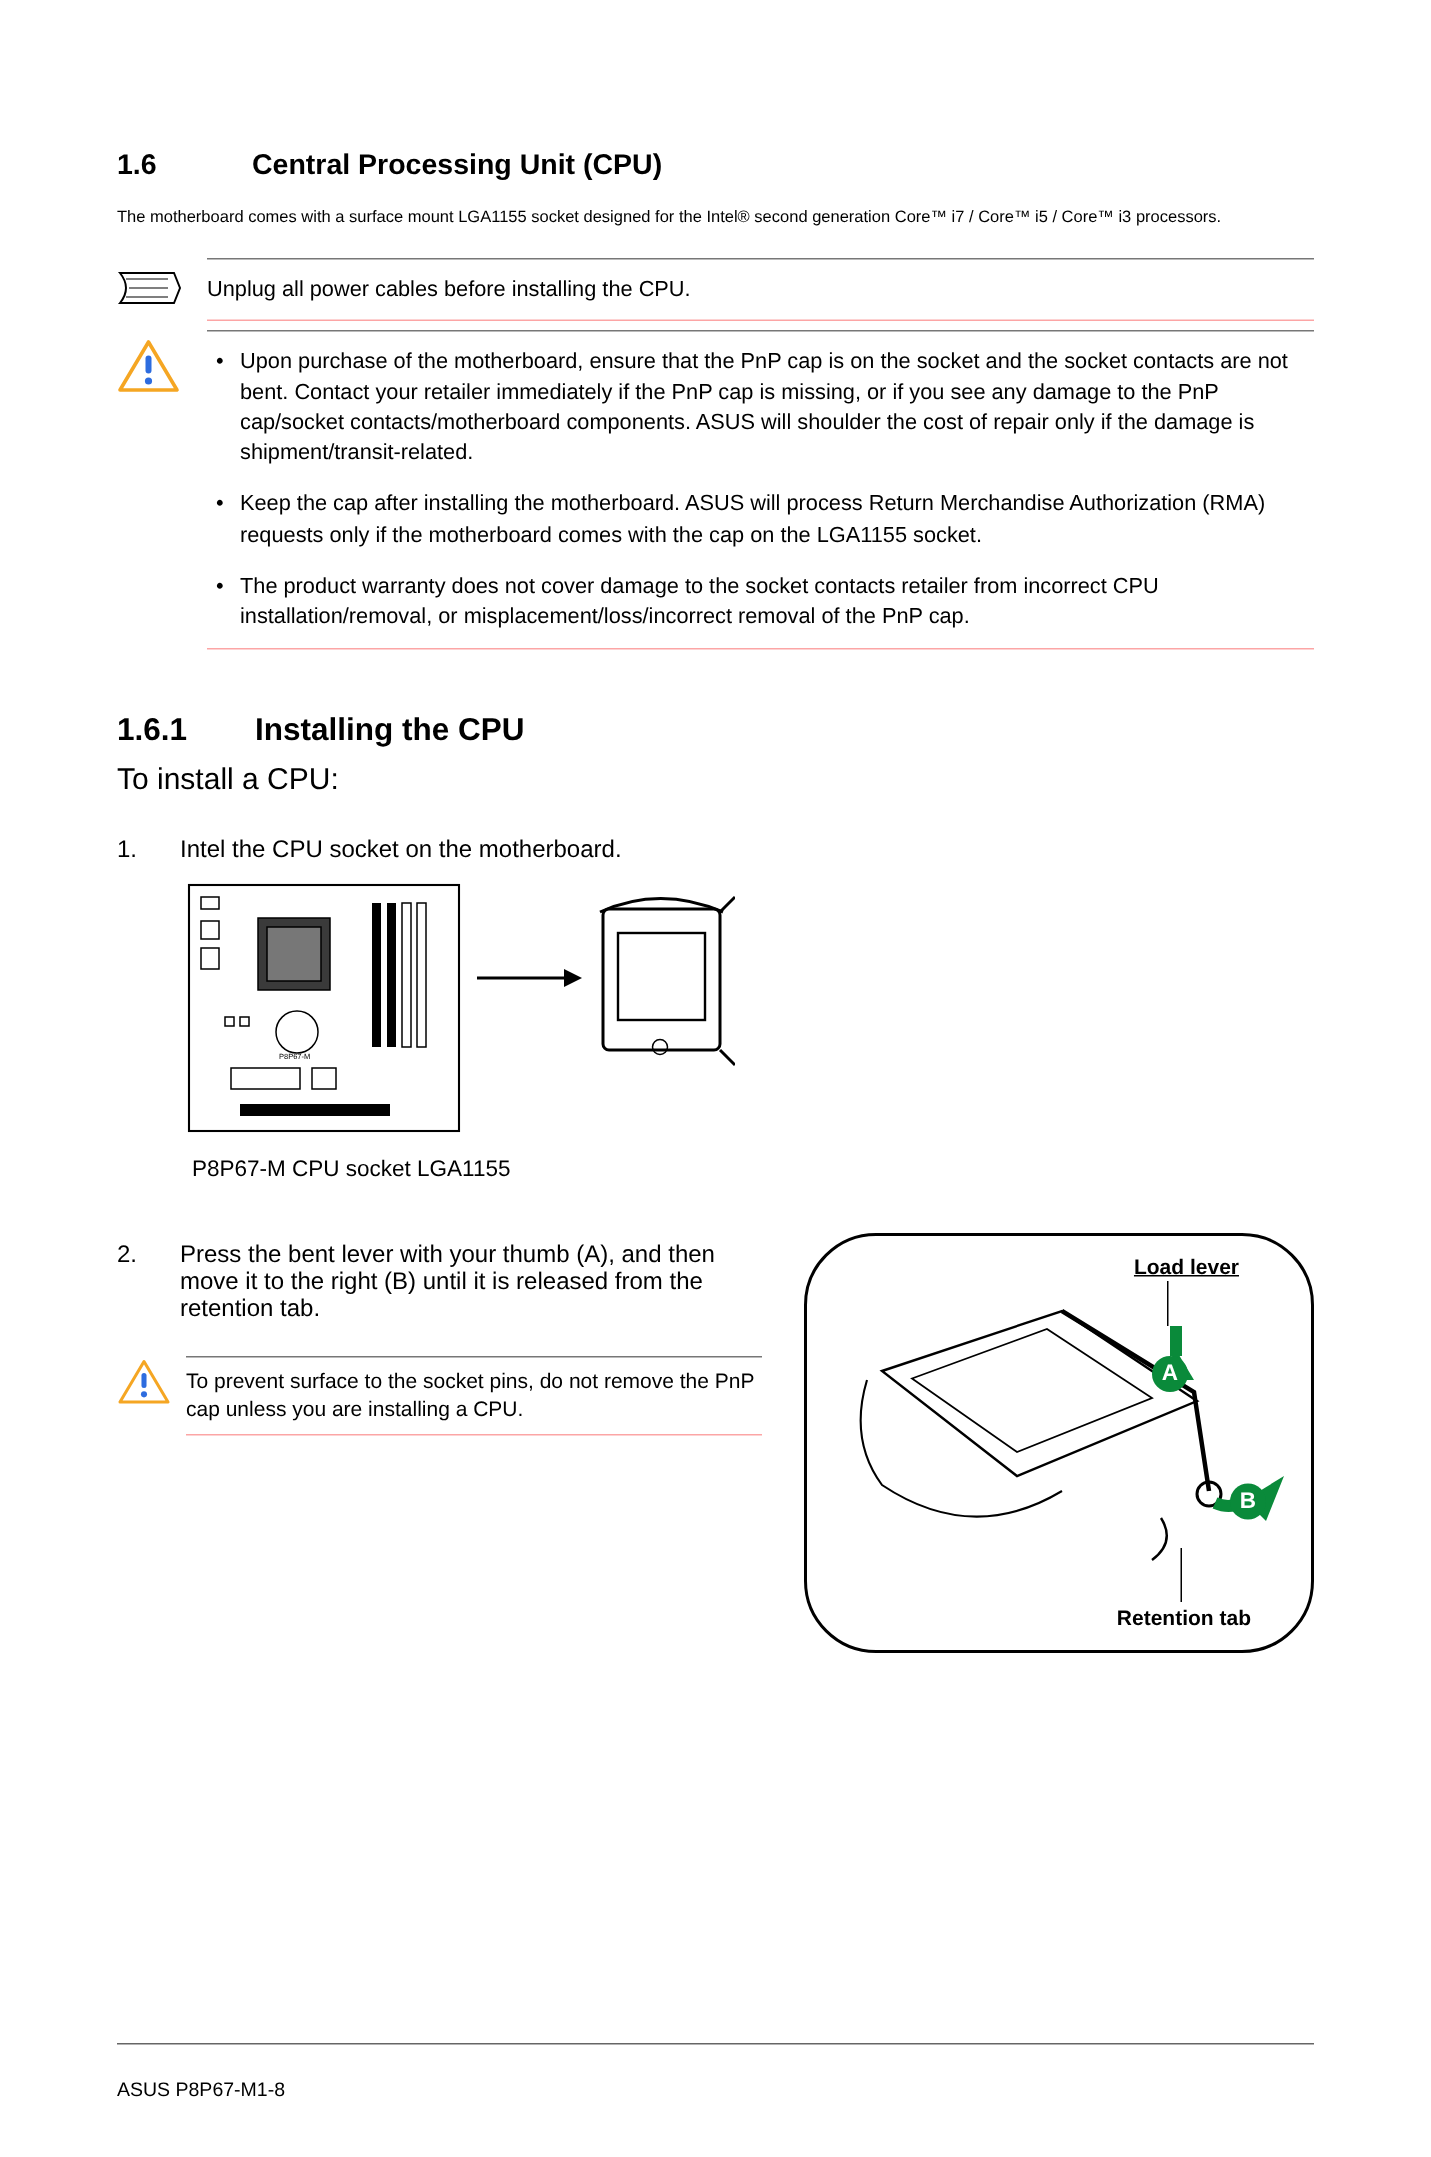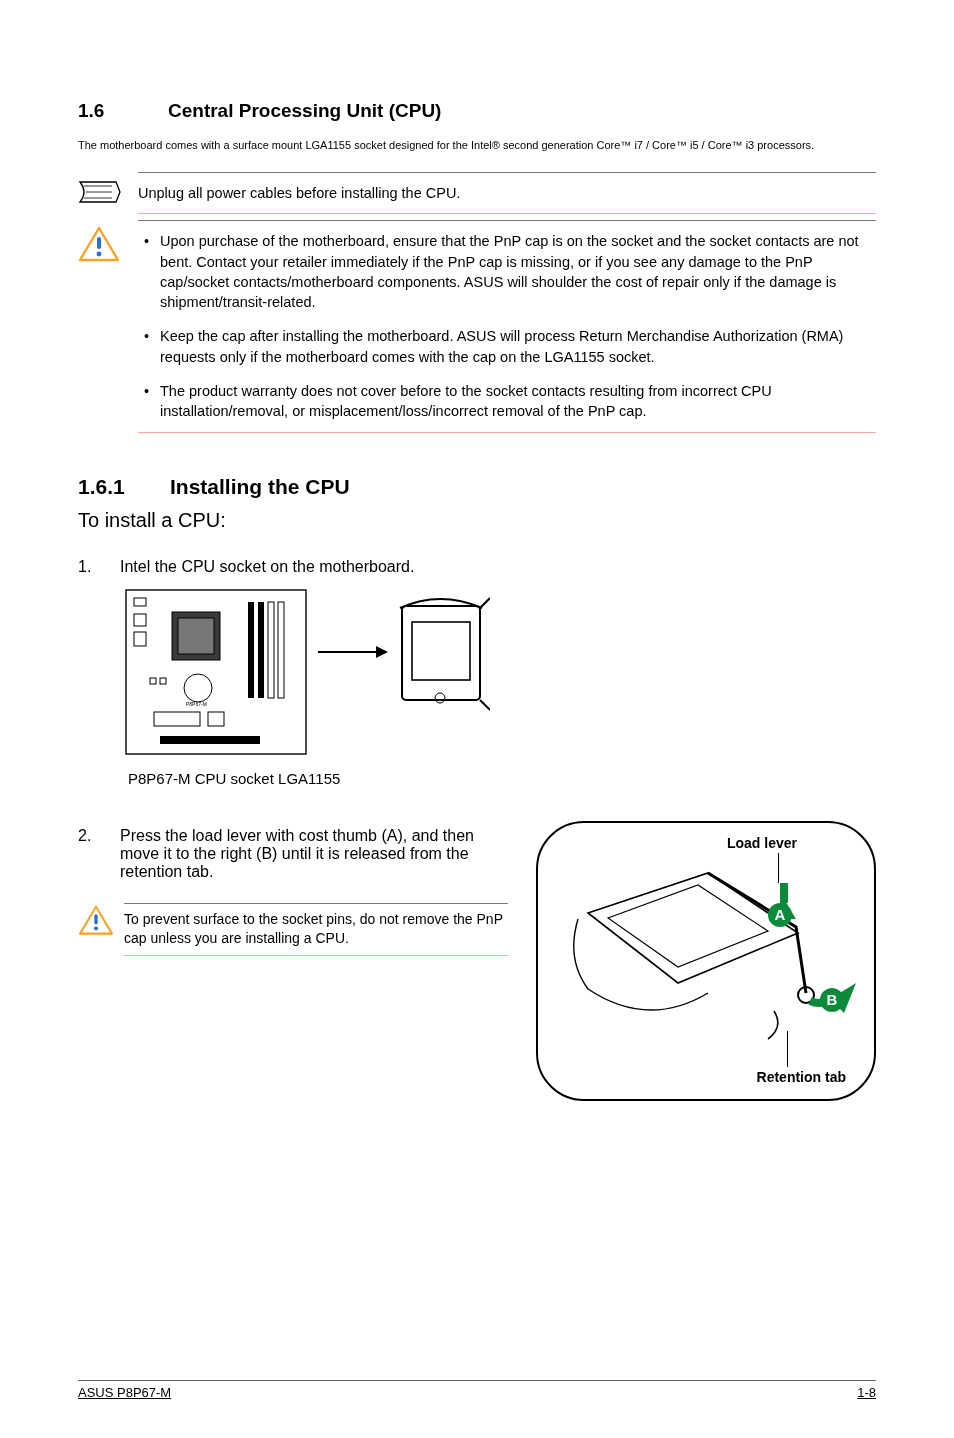--- a/index.html
+++ b/index.html
@@ -103,27 +103,28 @@
     margin-top: 22px;
   }
   .inner-notice .notice-icon-col { width:46px; padding-top:2px; }
   .inner-notice .notice-content-col {
     font-size:14px;
     padding:6px 0;
   }
 
   .label-top {
     position:absolute;
-    top:12px; right:77px;
+    top:12px; right:48px;
     font-size:14px;
     font-weight:bold;
+    text-decoration:underline;
   }
   .label-bottom {
     position:absolute;
-    bottom:14px; right:28px;
+    bottom:14px; right:40px;
     font-size:14px;
     font-weight:bold;
   }
   .callout-line-top {
     position:absolute;
     top:30px;
     right:95px;
     width:1px; height:30px;
     background:#000;
   }
@@ -148,25 +149,24 @@
   }
   .badge-a { background:#0a8a3a; top:80px; right:82px; }
   .badge-b { background:#0a8a3a; top:165px; right:30px; }
 
   .footer {
     position:absolute;
     bottom:38px;
     left:78px;
     right:78px;
     border-top:1px solid #666;
-    padding-top:4px;
+    padding-top:22px;
     font-size:13px;
     display:flex;
-    justify-content:space-between;
-    text-decoration:underline;
+    justify-content:flex-start;
   }
 </style>
 </head>
 <body>
 
 <div class="section-heading">
   <span class="num">1.6</span><span>Central Processing Unit (CPU)</span>
 </div>
 
 <p class="body-text">The motherboard comes with a surface mount LGA1155 socket designed for the Intel® second generation Core™ i7 / Core™ i5 / Core™ i3 processors.</p>
@@ -188,21 +188,21 @@
     <svg width="42" height="38" viewBox="0 0 42 38">
       <path d="M21 2 L40 34 L2 34 Z" fill="none" stroke="#f5a623" stroke-width="2.4" stroke-linejoin="round"></path>
       <rect x="19" y="11" width="4" height="12" rx="2" fill="#2d6cdf"></rect>
       <circle cx="21" cy="28" r="2.4" fill="#2d6cdf"></circle>
     </svg>
   </div>
   <div class="notice-content-col">
     <ul>
       <li>Upon purchase of the motherboard, ensure that the PnP cap is on the socket and the socket contacts are not bent. Contact your retailer immediately if the PnP cap is missing, or if you see any damage to the PnP cap/socket contacts/motherboard components. ASUS will shoulder the cost of repair only if the damage is shipment/transit-related.</li>
       <li>Keep the cap after installing the motherboard. ASUS will process Return Merchandise Authorization (RMA) requests only if the motherboard comes with the cap on the LGA1155 socket.</li>
-      <li>The product warranty does not cover before to the socket contacts resulting from incorrect CPU installation/removal, or misplacement/loss/incorrect removal of the PnP cap.</li>
+      <li>The product warranty does not cover damage to the socket contacts retailer from incorrect CPU installation/removal, or misplacement/loss/incorrect removal of the PnP cap.</li>
     </ul>
   </div>
 </div>
 
 <div class="subheading-row">
   <span class="subnum">1.6.1</span><span>Installing the CPU</span>
 </div>
 
 <p class="step-line">To install a CPU:</p>
 
@@ -247,21 +247,21 @@
     <line x1="360" y1="24" x2="370" y2="14" stroke="#000" stroke-width="2"></line>
     <line x1="360" y1="116" x2="370" y2="126" stroke="#000" stroke-width="2"></line>
   </svg>
   <div class="diagram-caption">P8P67-M CPU socket LGA1155</div>
 </div>
 
 <div class="two-col">
   <div class="col-left">
     <div class="step-row">
       <div class="stepnum">2.</div>
-      <div>Press the load lever with cost thumb (A), and then move it to the right (B) until it is released from the retention tab.</div>
+      <div>Press the bent lever with your thumb (A), and then move it to the right (B) until it is released from the retention tab.</div>
     </div>
     <div class="inner-notice">
       <div class="notice-icon-col">
         <svg width="36" height="32" viewBox="0 0 42 38">
           <path d="M21 2 L40 34 L2 34 Z" fill="none" stroke="#f5a623" stroke-width="2.4" stroke-linejoin="round"></path>
           <rect x="19" y="11" width="4" height="12" rx="2" fill="#2d6cdf"></rect>
           <circle cx="21" cy="28" r="2.4" fill="#2d6cdf"></circle>
         </svg>
       </div>
       <div class="notice-content-col">To prevent surface to the socket pins, do not remove the PnP cap unless you are installing a CPU.</div>

